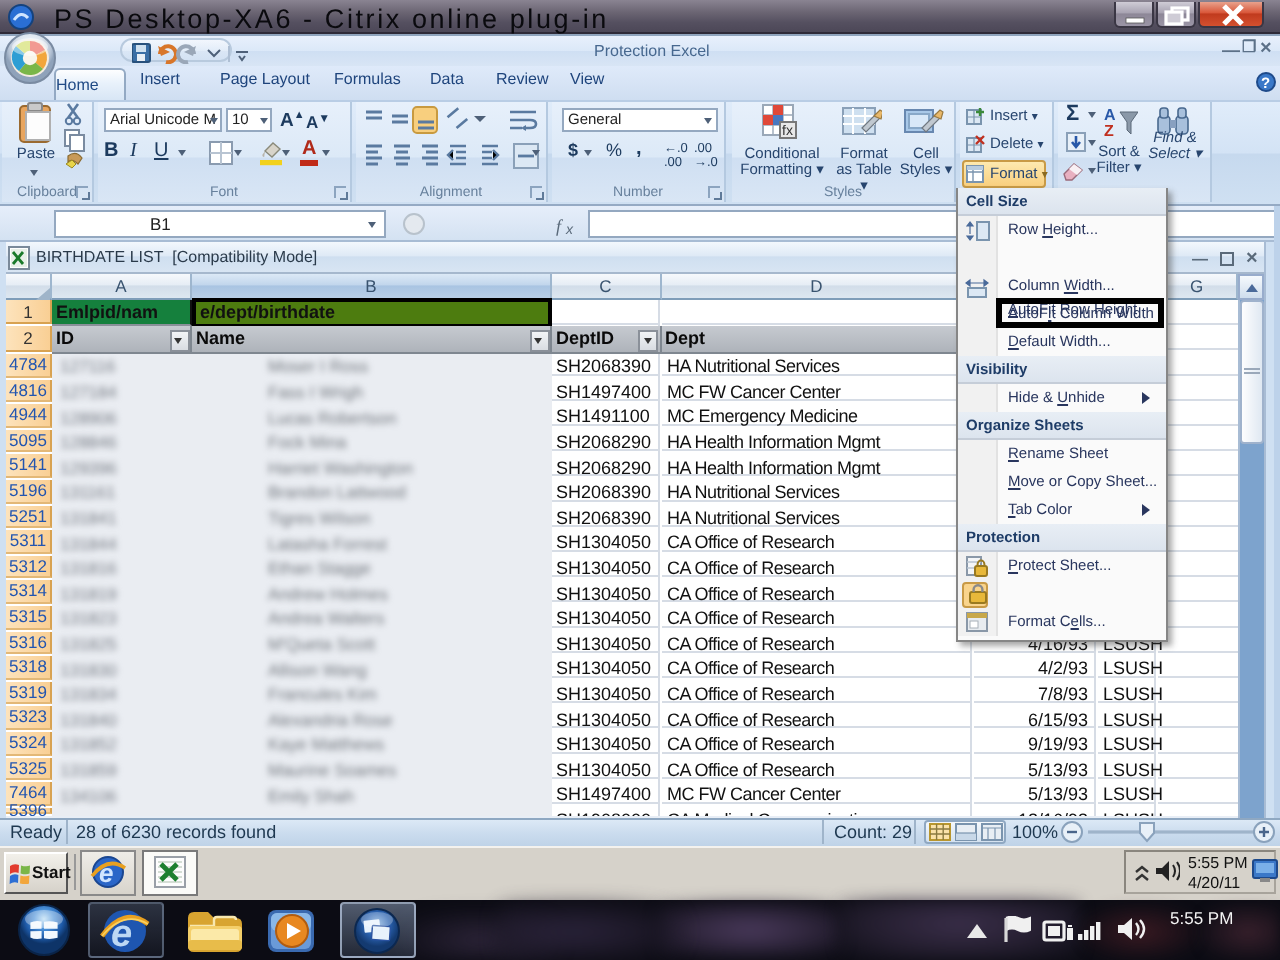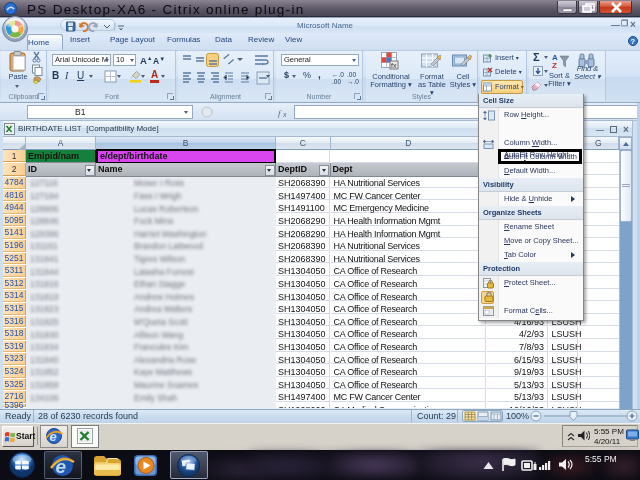--- a/index.html
+++ b/index.html
@@ -73,21 +73,21 @@
         <rect x="4" y="5" width="8" height="6" fill="#cfccd6" stroke="#fff" stroke-width="1.6"></rect>
       </svg>
     </div>
 <div class="ab cbtn" id="cbclose">
       <svg width="33" height="13">
         <path d="M12 2 L21 11 M21 2 L12 11" stroke="#fff" stroke-width="2.6"></path>
       </svg>
     </div>
 
 <div class="ab" id="xltb"></div>
-<div class="ab" id="xltitle">Microsoft Name</div>
+<div class="ab" id="xltitle">Protection Excel</div>
 <div class="ab xlctl" style="left:611px;">—</div>
 <div class="ab xlctl" style="left:621px;top:19px;font-size:8px;">❐</div>
 <div class="ab xlctl" style="left:630px;top:19px;font-size:10px;">×</div>
 
 <div class="ab" style="left:60px;top:19px;width:56px;height:12px;border:1px solid #b8cade;border-radius:6px;background:linear-gradient(rgba(255,255,255,0.5),rgba(210,225,242,0.4));"></div>
 <svg class="ab" style="left:66px;top:21px" width="60" height="11">
 <rect x="0" y="1" width="9" height="9" rx="1" fill="#3a6ea5" stroke="#28517c"></rect>
       <rect x="2" y="1.5" width="5" height="3.5" fill="#cfe0ef"></rect>
       <rect x="2.5" y="6" width="4" height="3.5" fill="#e8eef5"></rect>
 <path d="M14 6 a4 4 0 1 1 3 4" stroke="#d8762a" stroke-width="2" fill="none"></path>
@@ -365,24 +365,24 @@
 <div class="ab rowhdr" style="top:265.20px;height:11.60px;line-height:11.60px;">5311</div>
 <div class="ab rowhdr" style="top:277.80px;height:11.60px;line-height:11.60px;">5312</div>
 <div class="ab rowhdr" style="top:290.40px;height:11.60px;line-height:11.60px;">5314</div>
 <div class="ab rowhdr" style="top:303.00px;height:11.60px;line-height:11.60px;">5315</div>
 <div class="ab rowhdr" style="top:315.60px;height:11.60px;line-height:11.60px;">5316</div>
 <div class="ab rowhdr" style="top:328.20px;height:11.60px;line-height:11.60px;">5318</div>
 <div class="ab rowhdr" style="top:340.80px;height:11.60px;line-height:11.60px;">5319</div>
 <div class="ab rowhdr" style="top:353.40px;height:11.60px;line-height:11.60px;">5323</div>
 <div class="ab rowhdr" style="top:366.00px;height:11.60px;line-height:11.60px;">5324</div>
 <div class="ab rowhdr" style="top:378.60px;height:11.60px;line-height:11.60px;">5325</div>
-<div class="ab rowhdr" style="top:391.20px;height:11.60px;line-height:11.60px;">2716</div>
+<div class="ab rowhdr" style="top:391.20px;height:11.60px;line-height:11.60px;">7464</div>
 <div class="ab rowhdr" style="top:403.80px;height:3.70px;line-height:3.70px;">5396</div>
 <div class="ab" style="left:26px;top:150px;width:70px;height:13.4px;background:#15803d;border-right:1.5px solid #111;border-bottom:1px solid #8a9099;font-size:9px;font-weight:bold;color:#111;line-height:13px;padding-left:2px;overflow:hidden;white-space:nowrap;">Emlpid/nam</div>
-<div class="ab" style="left:96px;top:149.4px;width:180px;height:14.6px;background:#d946ef;border:2px solid #000;font-size:9px;font-weight:bold;color:#111;line-height:11px;padding-left:2px;white-space:nowrap;">e/dept/birthdate</div>
+<div class="ab" style="left:96px;top:149.4px;width:180px;height:14.6px;background:#4d7c0f;border:2px solid #000;font-size:9px;font-weight:bold;color:#111;line-height:11px;padding-left:2px;white-space:nowrap;">e/dept/birthdate</div>
 <div class="ab" style="left:26px;top:163.4px;width:70px;height:13.6px;background:linear-gradient(#c6cad0,#aeb3ba);border-right:1px solid #7f8790;border-bottom:1px solid #7f8790;font-size:9px;font-weight:bold;color:#0a0a0a;line-height:13px;padding-left:2px;">ID</div>
 <div class="ab" style="left:84.5px;top:165px;width:10px;height:10.5px;background:linear-gradient(#f2f4f6,#d8dce2);border:1px solid #8a9099;"></div>
 <div class="ab dar" style="left:87.0px;top:168.5px;border-top-color:#333;"></div>
 <div class="ab" style="left:96px;top:163.4px;width:180px;height:13.6px;background:linear-gradient(#c6cad0,#aeb3ba);border-right:1px solid #7f8790;border-bottom:1px solid #7f8790;font-size:9px;font-weight:bold;color:#0a0a0a;line-height:13px;padding-left:2px;">Name</div>
 <div class="ab" style="left:264.5px;top:165px;width:10px;height:10.5px;background:linear-gradient(#f2f4f6,#d8dce2);border:1px solid #8a9099;"></div>
 <div class="ab dar" style="left:267.0px;top:168.5px;border-top-color:#333;"></div>
 <div class="ab" style="left:276px;top:163.4px;width:54.5px;height:13.6px;background:linear-gradient(#c6cad0,#aeb3ba);border-right:1px solid #7f8790;border-bottom:1px solid #7f8790;font-size:9px;font-weight:bold;color:#0a0a0a;line-height:13px;padding-left:2px;">DeptID</div>
 <div class="ab" style="left:319.0px;top:165px;width:10px;height:10.5px;background:linear-gradient(#f2f4f6,#d8dce2);border:1px solid #8a9099;"></div>
 <div class="ab dar" style="left:321.5px;top:168.5px;border-top-color:#333;"></div>
 <div class="ab" style="left:330.5px;top:163.4px;width:156.5px;height:13.6px;background:linear-gradient(#c6cad0,#aeb3ba);border-right:1px solid #7f8790;border-bottom:1px solid #7f8790;font-size:9px;font-weight:bold;color:#0a0a0a;line-height:13px;padding-left:2px;">Dept</div>

